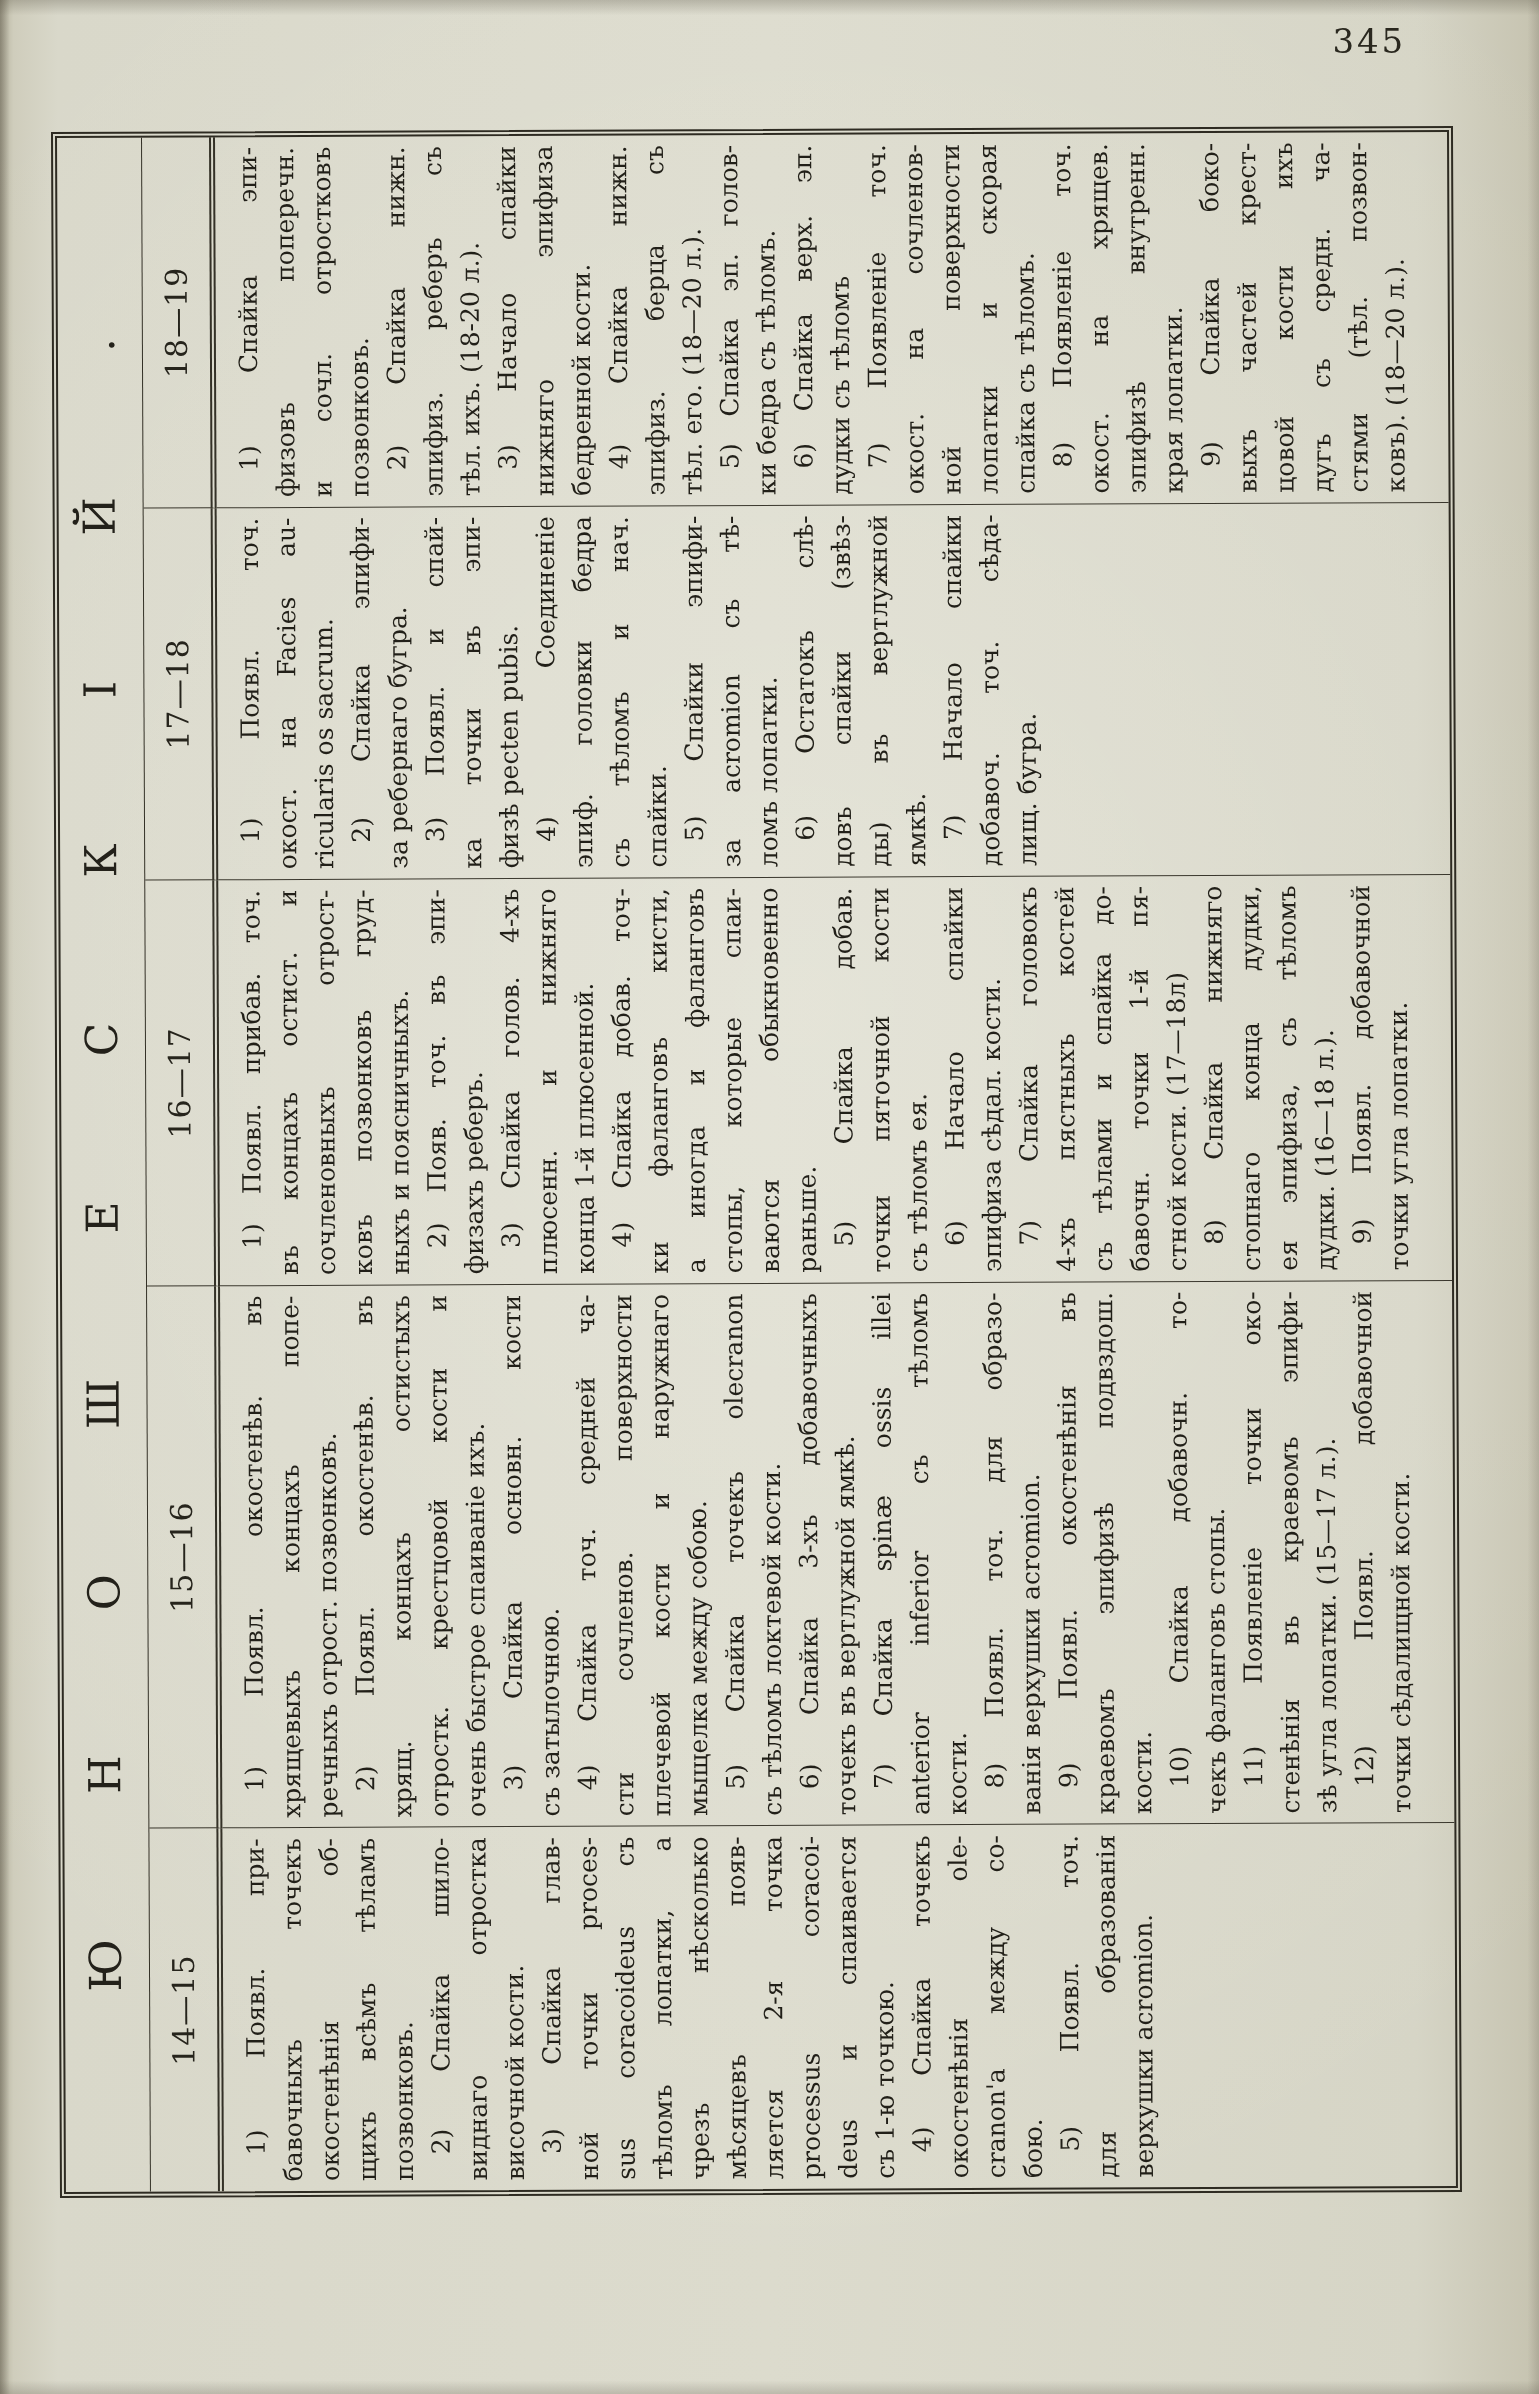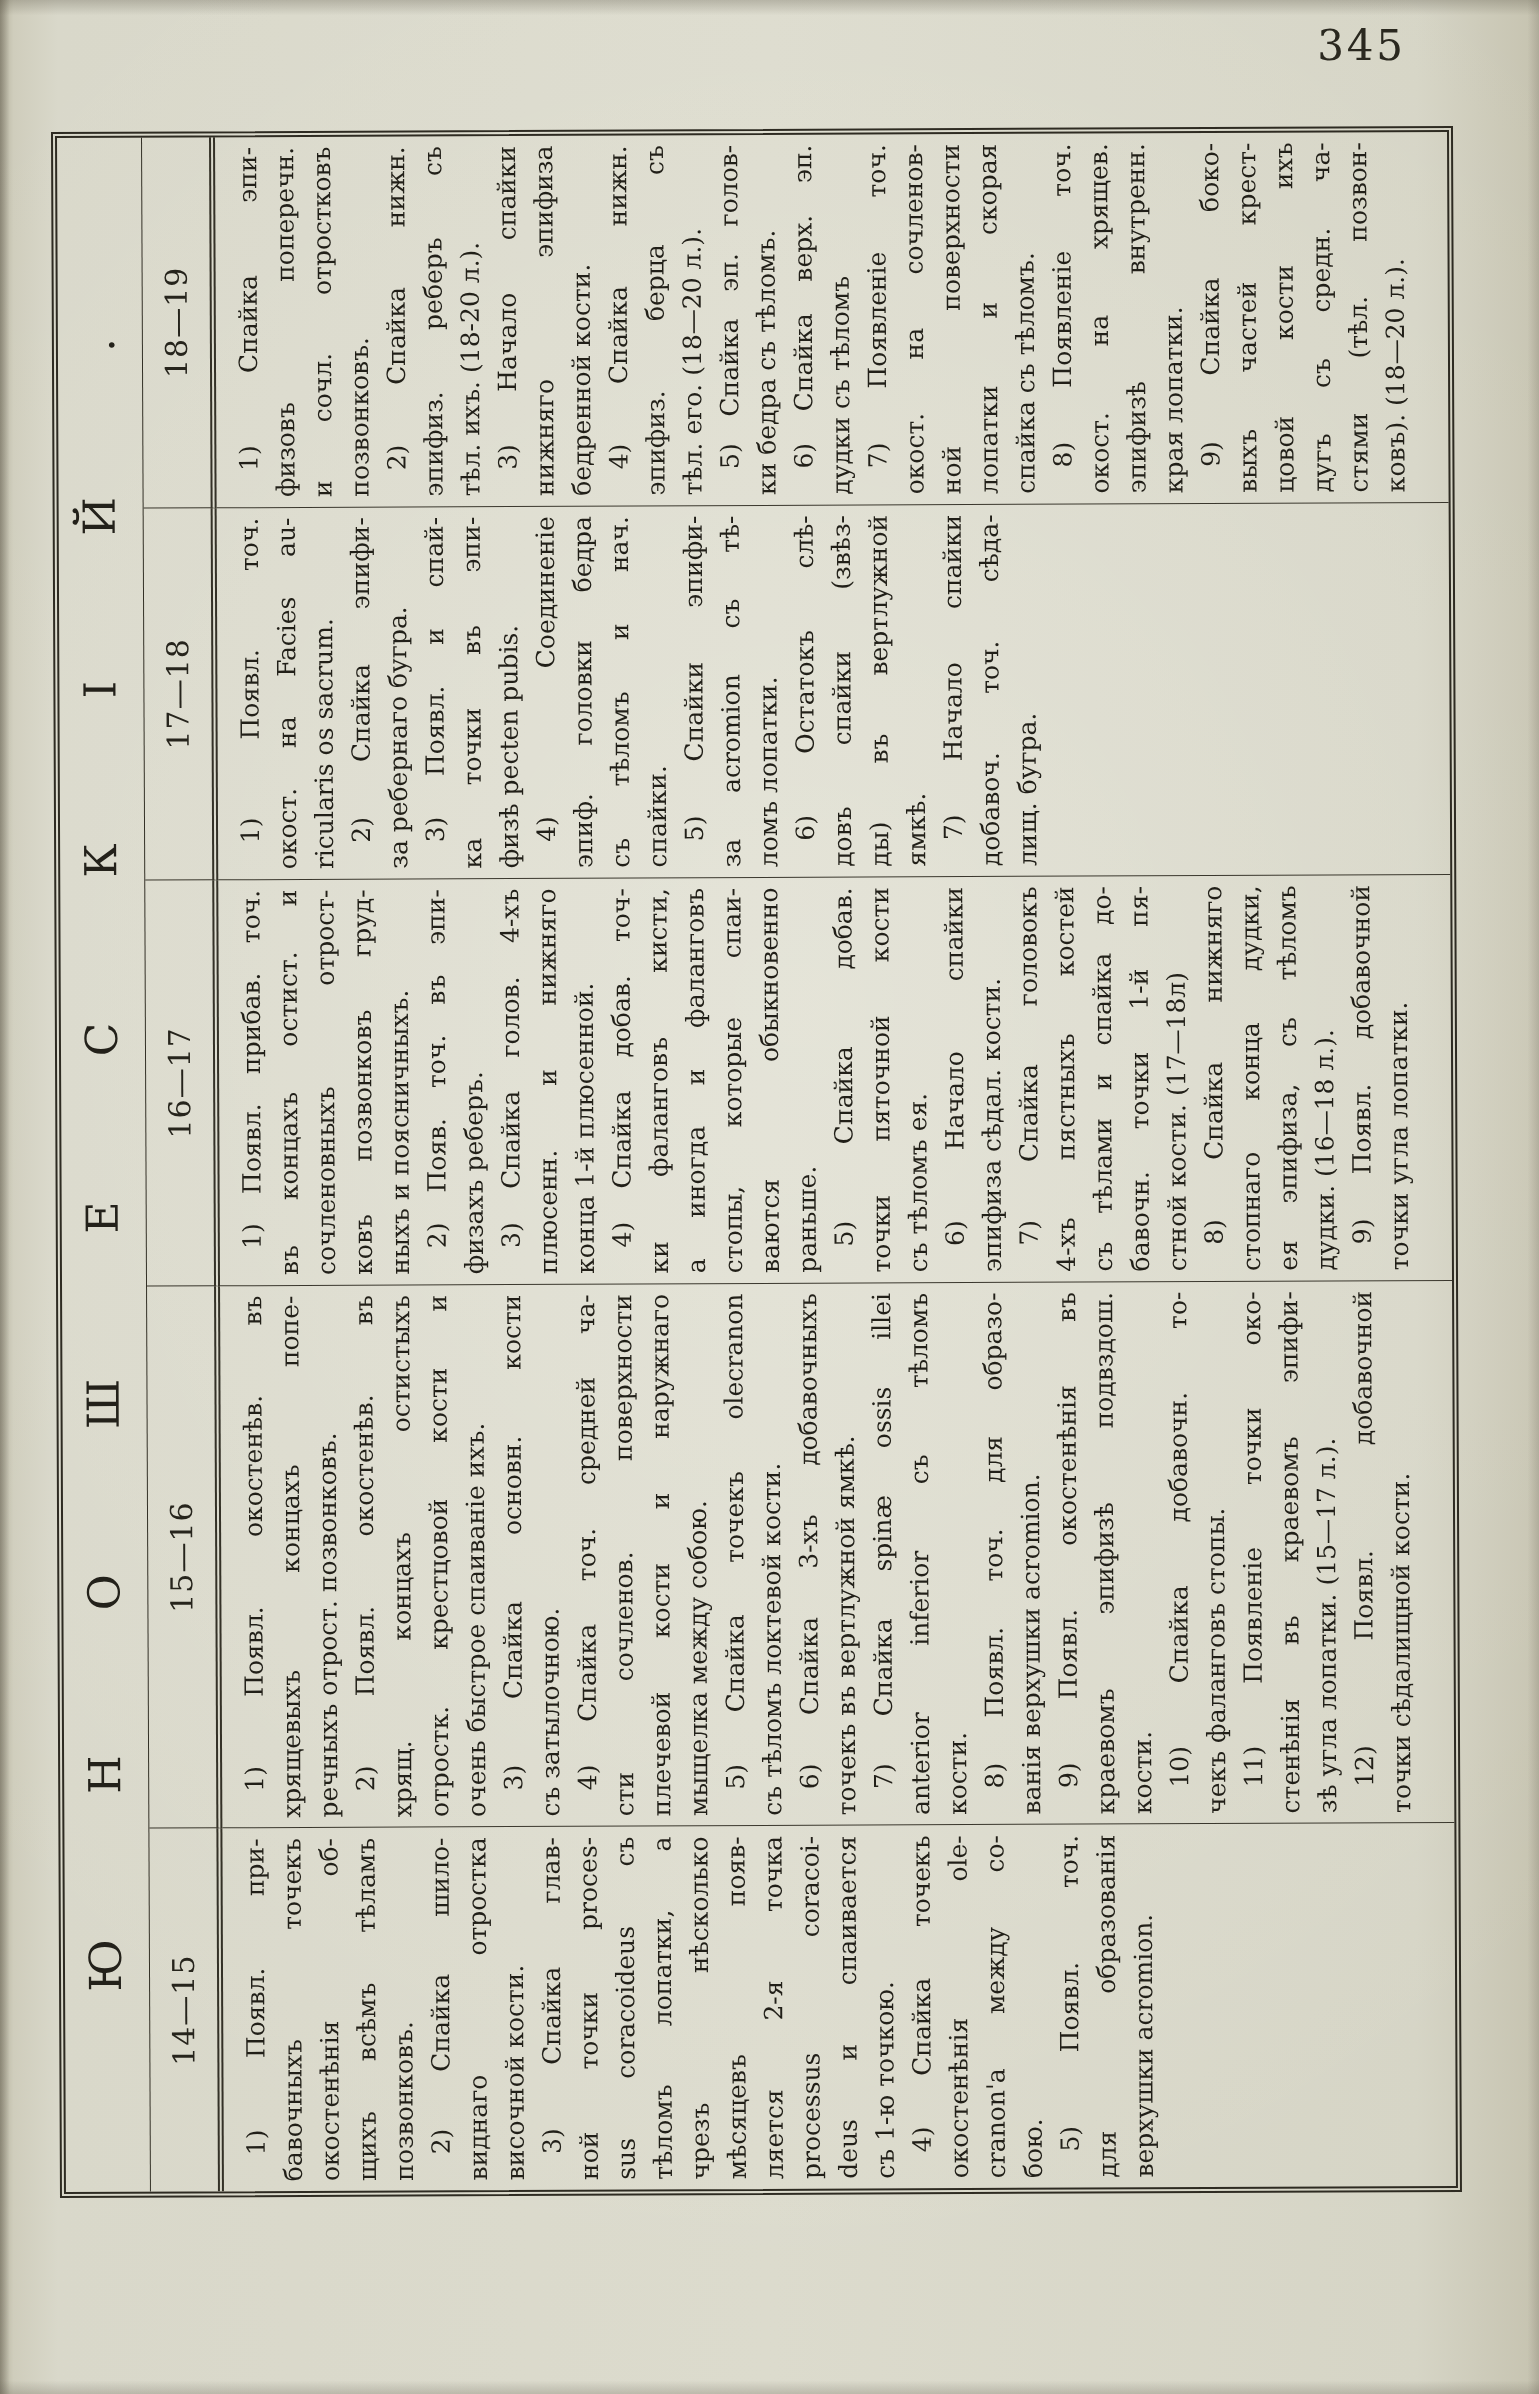--- a/index.html
+++ b/index.html
@@ -18,21 +18,21 @@
   .page::before{
     content:"";position:absolute;left:0;top:0;right:0;bottom:0;pointer-events:none;
     background:
       linear-gradient(180deg, rgba(90,85,70,0.30) 0, rgba(90,85,70,0) 15.4px),
       linear-gradient(0deg, rgba(90,85,70,0.25) 0, rgba(90,85,70,0) 13.5px),
       linear-gradient(90deg, rgba(60,55,45,0.35) 0, rgba(60,55,45,0) 9.7px),
       linear-gradient(270deg, rgba(90,85,70,0.22) 0, rgba(90,85,70,0) 11.6px);
   }
   .page-number{
     position:absolute;top:21px;right:133px;
-    font-size:42px;letter-spacing:2.9px;color:#2a281f;
+    font-size:34px;letter-spacing:2.9px;color:#2a281f;
   }
   
   .rot{
     position:absolute;left:60px;top:2198px;
     width:2066px;height:1402px;
     transform:rotate(-90.25deg);
     transform-origin:0 0;
   }
   .sheet{
     width:100%;height:100%;

